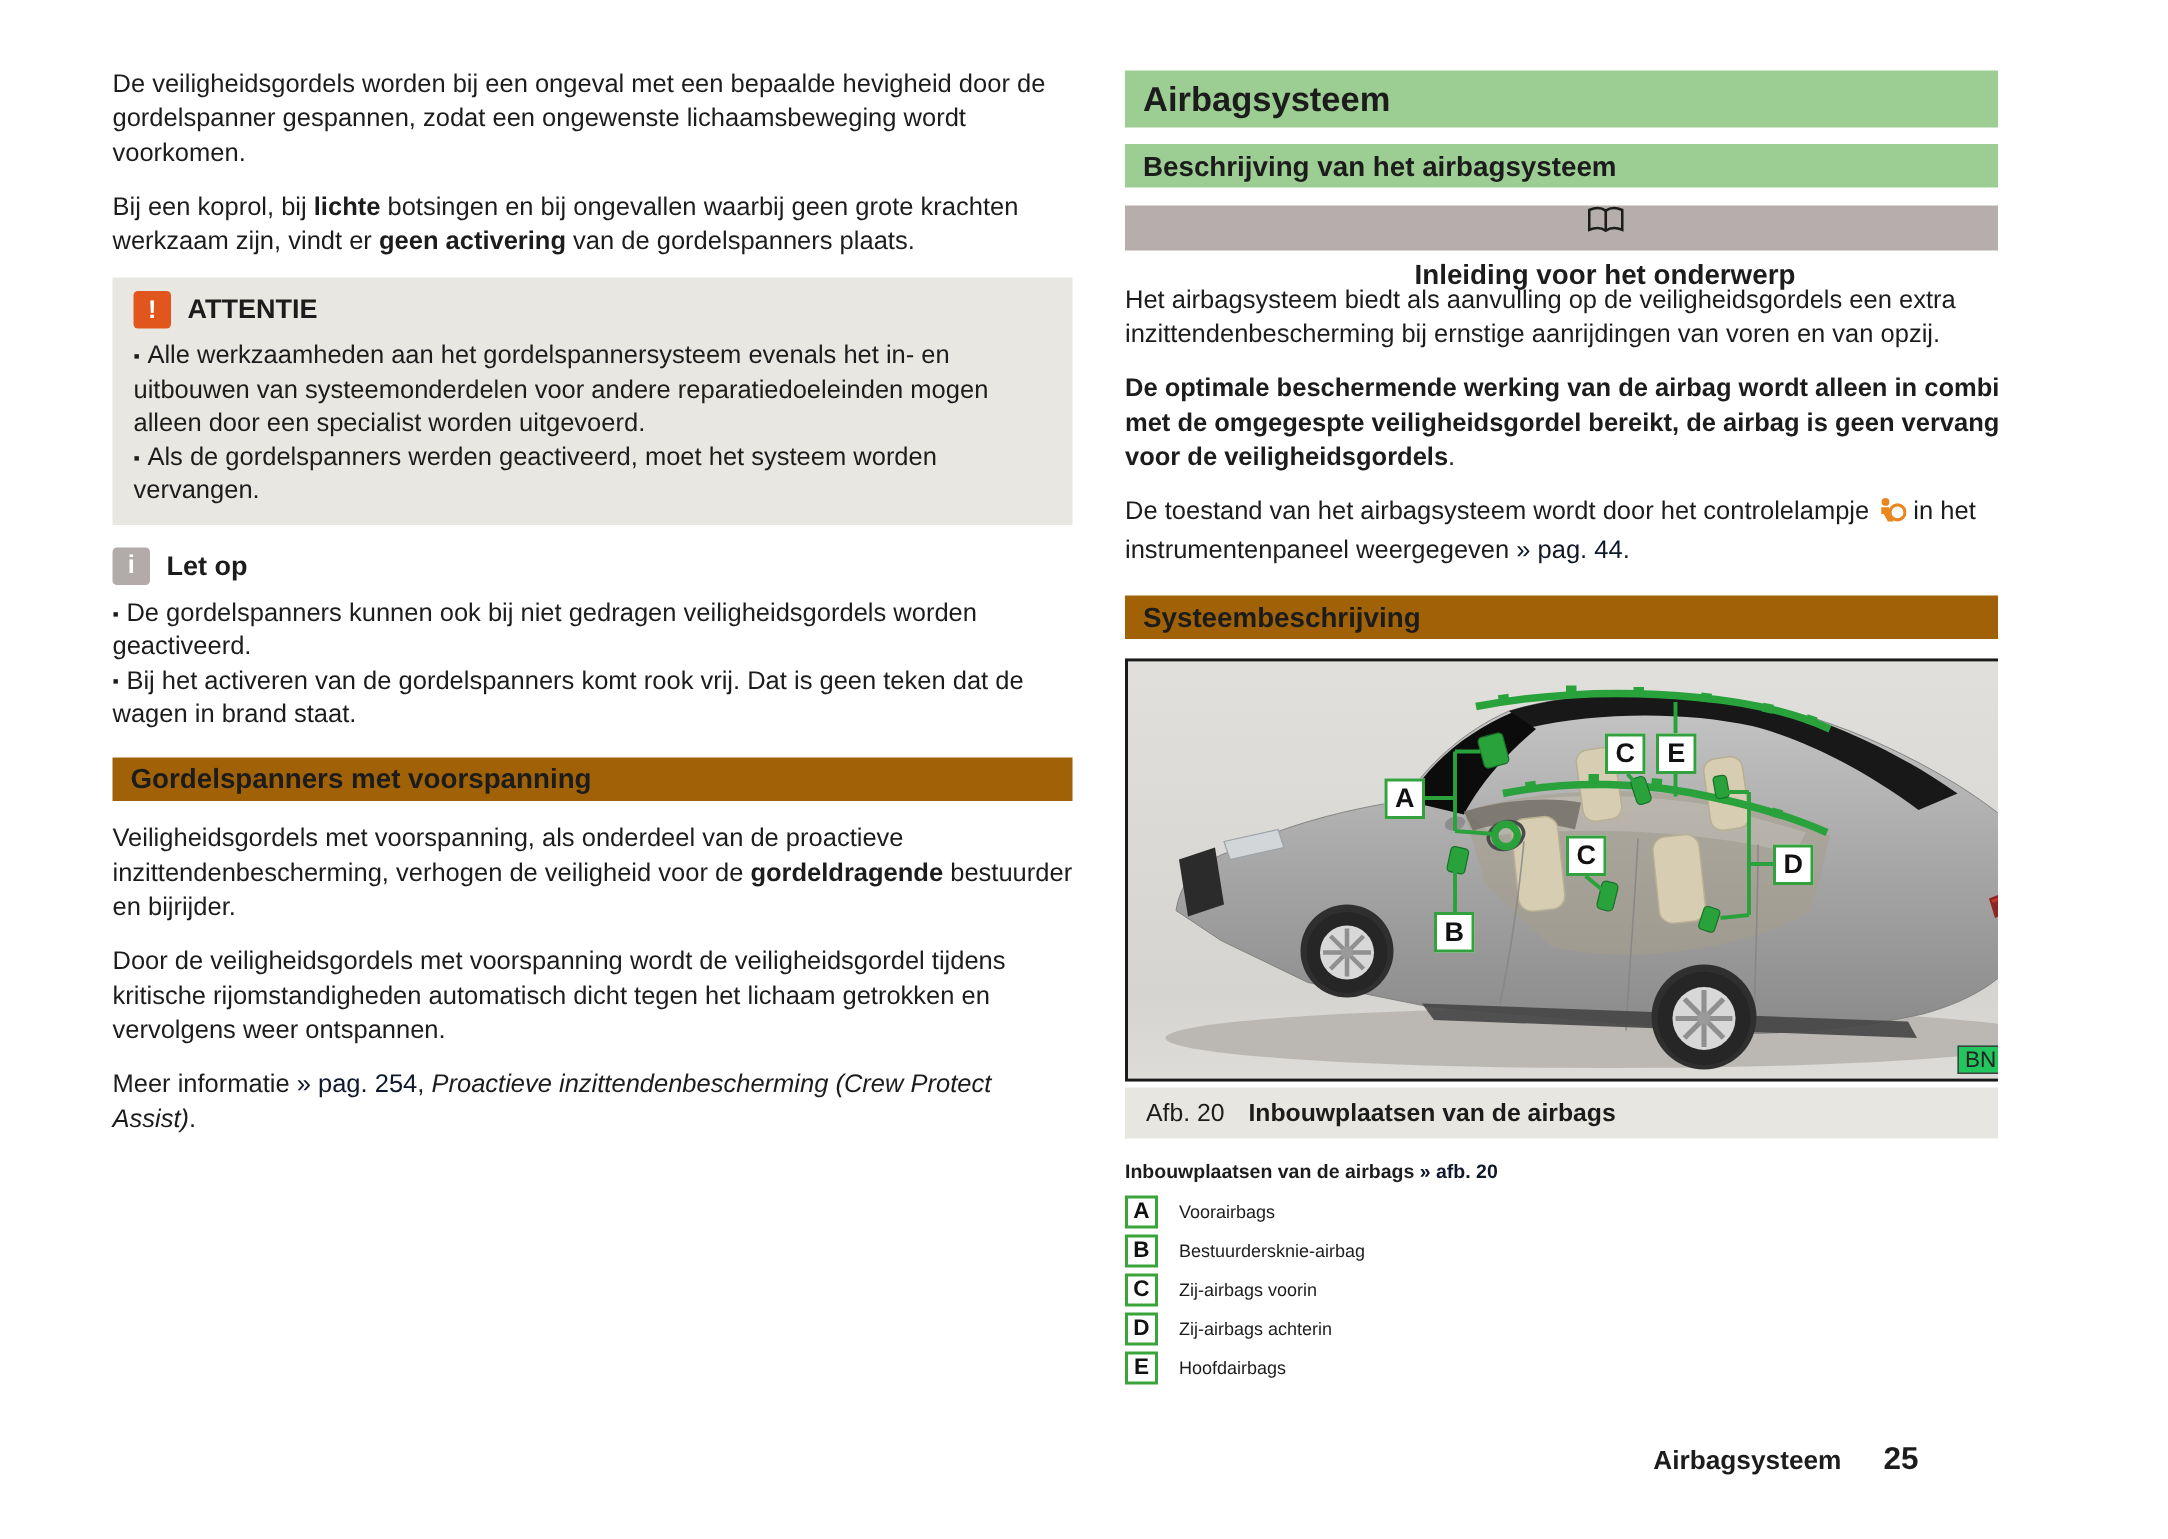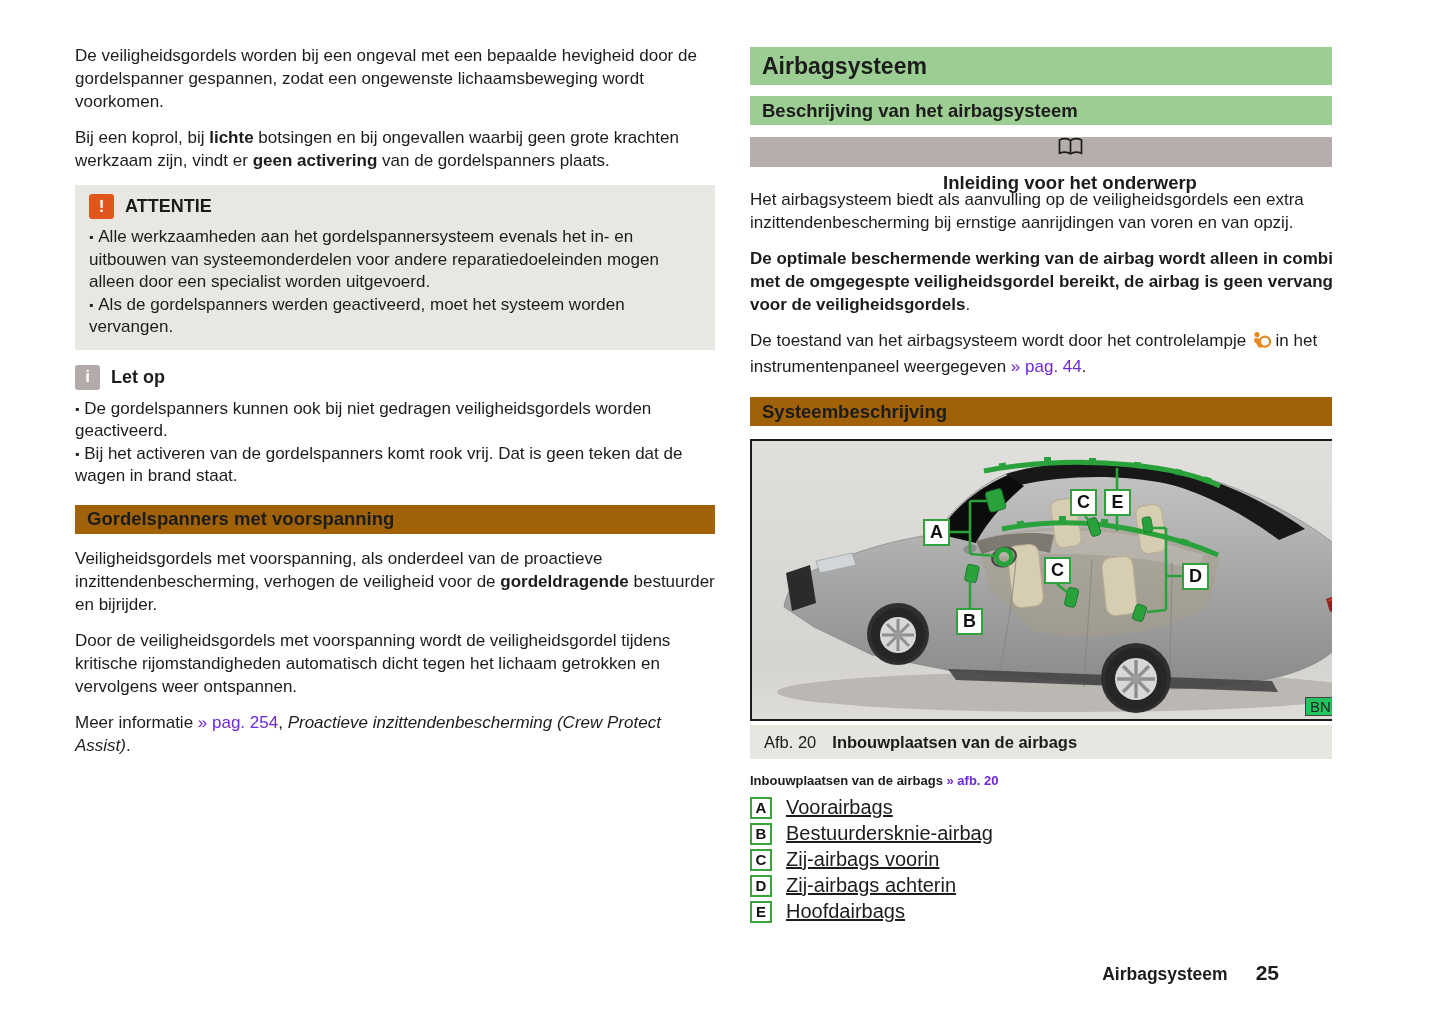--- a/index.html
+++ b/index.html
@@ -6,21 +6,21 @@
   body{font-family:"Liberation Sans","DejaVu Sans",sans-serif;color:#1c1c1c;}
   .page{position:relative;width:1332px;height:1026px;background:#fff;overflow:hidden;}
 
   .col{position:absolute;width:640px;}
   .col-left{left:75px;top:44px;}
   .col-right{left:750px;top:47px;}
 
   p.body{font-size:17px;line-height:23px;margin:0 0 13px 0;}
   .b{font-weight:bold;}
   .i{font-style:italic;}
-  .link{color:#6d28d9;text-decoration:none;text-align:center;}
+  .link{color:#0f172a;text-decoration:none;text-align:center;}
 
   
   .bar{box-sizing:border-box;width:100%;font-weight:bold;margin:0 0 13px 0;display:flex;align-items:center;}
   .bar-h1{background:#9ccd92;font-size:23px;height:38px;padding:0 12px;margin-bottom:11px;}
   .bar-h2{background:#9ccd92;font-size:18.5px;height:29px;padding:0 12px;margin-bottom:12px;}
   .bar-h3{background:#b5aeac;font-size:18.5px;height:30px;padding:0 10px;gap:10px;margin-bottom:21px;flex-direction:column;}
   .bar-gray{background:#a16207;font-size:18.5px;height:29px;padding:0 12px;margin:3px 1px 13px 0;}
 
   
   .warnbox{background:#e9e7e1;padding:9px 14px 11px 14px;margin:2px 0 15px 0;}
@@ -36,21 +36,21 @@
   .figure-box{position:relative;box-sizing:border-box;width:640px;height:282px;border:2px solid #1a1a1a;background:#dcdbd7;margin:7px 0 0 0;}
   .figure-box svg{display:block;width:636px;height:278px;}
   .fig-label{position:absolute;box-sizing:border-box;width:27px;height:27px;background:#ffffff;border:2px solid #33a23e;color:#111;font-weight:bold;font-size:18px;line-height:23px;text-align:center;}
   .fig-code{position:absolute;right:3px;bottom:3px;background:#22c55e;border:1px solid #404040;font-size:15px;padding:0 4px;color:#222;}
   .caption-bar{box-sizing:border-box;width:640px;background:#e8e6e0;height:34px;display:flex;align-items:center;gap:16px;padding:0 14px;margin:4px 0 14px 0;font-size:16.5px;text-align:right;}
 
   
   .legend-head{font-size:13px;font-weight:bold;margin:0 0 9px 0;}
   .legend-row{display:flex;align-items:center;gap:14px;margin:0 0 5px 0;height:21px;}
   .legend-key{box-sizing:border-box;flex:0 0 auto;width:22px;height:22px;background:#fff;border:2px solid #3aa43a;color:#111;font-weight:bold;font-size:15px;display:flex;align-items:center;justify-content:center;}
-  .legend-label{font-size:20px;text-decoration:underline;}
+  .legend-label{font-size:12px;}
 
   .inline-icon{display:inline-block;vertical-align:-3px;}
 
   .continue-marker{position:absolute;left:1394px;top:867px;font-size:16px;color:#a9a19e;}
   .footer{position:absolute;right:53px;top:961px;display:flex;align-items:baseline;gap:28px;}
   .footer-section{font-weight:bold;font-size:17.5px;}
   .footer-page{font-weight:bold;font-size:21px;}
 </style>
 </head>
 <body>

